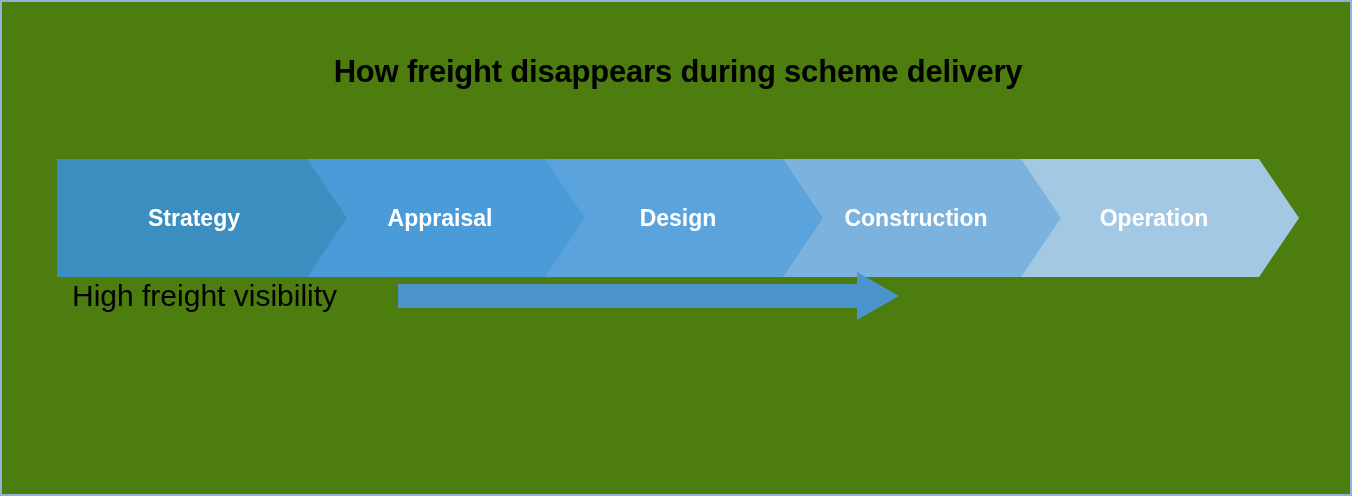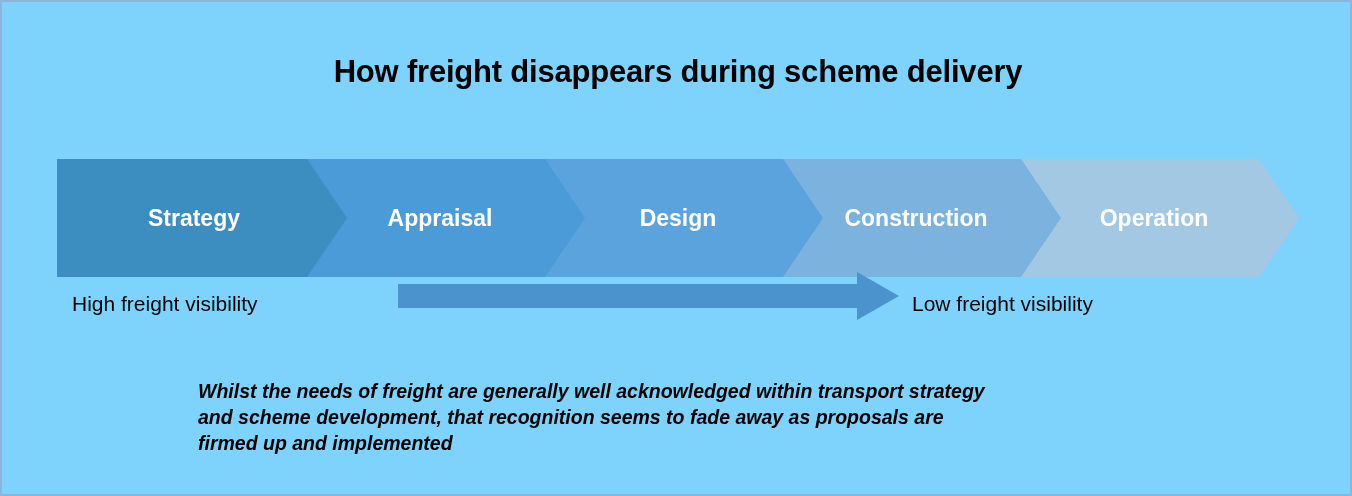--- a/index.html
+++ b/index.html
@@ -61,22 +61,22 @@
   
   #visibility-row {
     position: absolute;
     left: 0;
     top: 268px;
     width: 1352px;
     height: 52px;
   }
   .vis-label {
     position: absolute;
-    top: 8px;
-    font-size: 21px;
+    top: 0;
+    font-size: 30px;
     font-weight: normal;
     color: #000000;
     line-height: 52px;
     white-space: nowrap;
   }
   #vis-label-high { left: 70px; }
   #vis-label-low  { left: 910px; }
 
   #gradient-arrow {
     position: absolute;
@@ -101,21 +101,21 @@
     font-weight: bold;
     font-style: italic;
     color: #000000;
     line-height: 26px;
   }
   #caption span { display: block; }
 </style>
 </head>
 <body>
 
-<div id="slide" style="border-color: rgb(143, 180, 217); background: #7dd3fc; padding-left: 20px;">
+<div id="slide" style="border-color: rgb(143, 180, 217); background: #4d7c0f; padding-left: 20px;">
 
   <div id="title">How freight disappears during scheme delivery</div>
 
   <div id="chevron-band">
     <svg viewBox="0 0 1242 118" xmlns="http://www.w3.org/2000/svg">
 
       <polygon points="952,0 1202,0 1242,59 1202,118 952,118 992,59" fill="#a3c8e4"></polygon>
 
       <polygon points="714,0 964,0 1004,59 964,118 714,118 754,59" fill="#7bb2de"></polygon>
 
@@ -135,22 +135,16 @@
 
   <div id="visibility-row">
     <div class="vis-label" id="vis-label-high">High freight visibility</div>
 
     <div id="gradient-arrow">
       <svg viewBox="0 0 504 52" xmlns="http://www.w3.org/2000/svg">
         <polygon points="0,14 459,14 459,2 501,26 459,50 459,38 0,38" fill="#4a93cc"></polygon>
       </svg>
     </div>
 
-    <div class="vis-label" id="vis-label-low">Low freight visibility</div>
   </div>
 
-  <div id="caption">
-    <span>Whilst the needs of freight are generally well acknowledged within transport strategy</span>
-    <span>and scheme development, that recognition seems to fade away as proposals are</span>
-    <span>firmed up and implemented</span>
-  </div>
 
 </div>
 
 </body></html>

